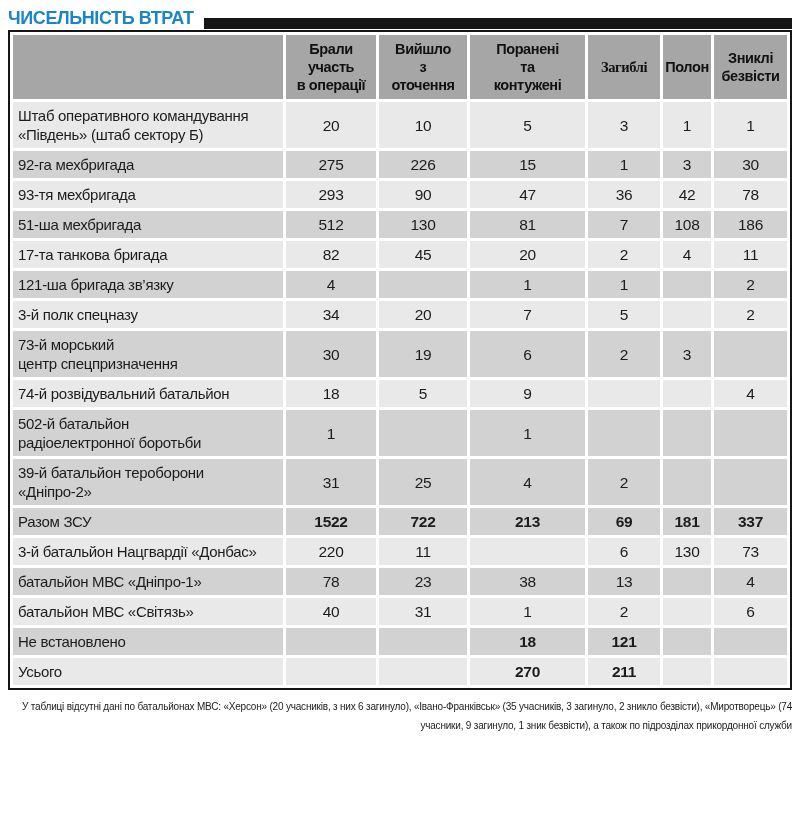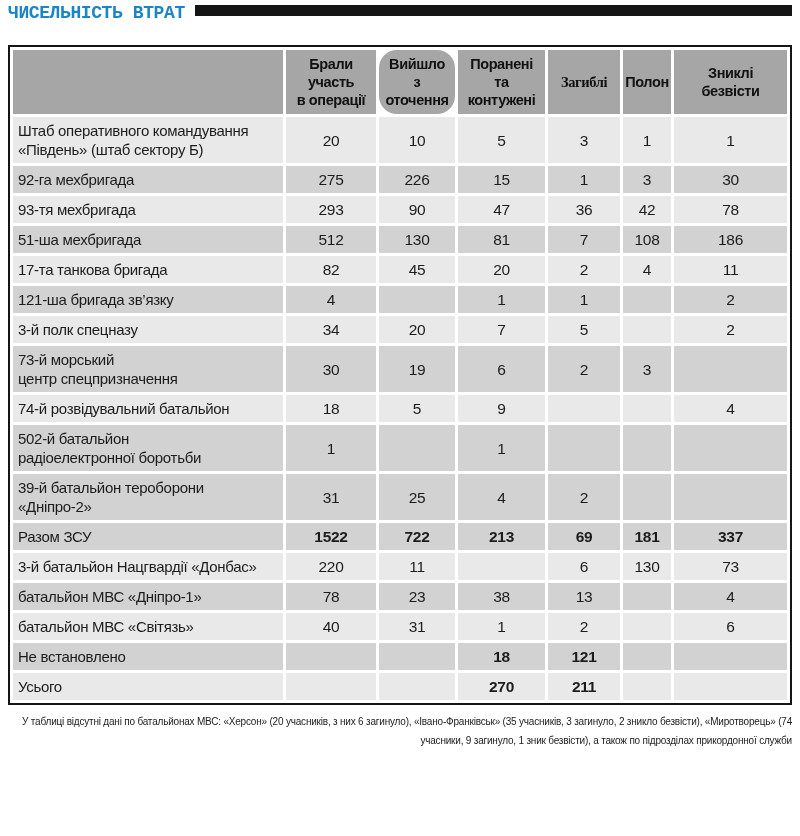--- a/index.html
+++ b/index.html
@@ -10,37 +10,37 @@
     --frame-black:#151515;
     --ink:#1c1c1c;
   }
   *{box-sizing:border-box;}
   html,body{margin:0;padding:0;}
   body{
     width:800px;height:836px;overflow:hidden;background:#ffffff;
     font-family:"Liberation Sans",sans-serif;color:var(--ink);
     padding:3px 8px 0 8px;
   }
-  .titlebar{display:flex;align-items:flex-start;gap:10px;height:26px;font-family:Liberation Mono, monospace;}
+  .titlebar{display:flex;align-items:flex-end;gap:10px;height:26px;}
   .page-title{
     margin:0;font-size:18px;font-weight:bold;color:var(--title-blue);
     letter-spacing:-0.4px;white-space:nowrap;
   }
   .title-rule{flex:1;height:11px;background:var(--frame-black);margin-top:2px;}
-  .table-frame{border:2px solid var(--frame-black);background:#ffffff;margin-top:16px;}
+  .table-frame{border:2px solid var(--frame-black);background:#ffffff;margin-top:1px;}
   table{border-collapse:separate;border-spacing:3px;width:100%;table-layout:fixed;}
   th{
     background:var(--header-bg);font-size:14.5px;font-weight:bold;line-height:18px;
     white-space:pre-line;padding:5px 2px;vertical-align:middle;text-align:center;
     letter-spacing:-0.4px;color:#111;
   }
   th:nth-child(1){width:270px;}
   th:nth-child(2){width:90px;}
-  th:nth-child(3){width:76px;border-radius:18px;}
-  th:nth-child(4){width:87px;}
+  th:nth-child(3){width:88px;}
+  th:nth-child(4){width:115px;}
   th:nth-child(5){width:72px;font-family:Liberation Serif, serif;}
   th:nth-child(6){width:48px;}
   td{
     font-size:15px;line-height:19px;padding:4px 5px;vertical-align:middle;
     letter-spacing:-0.3px;
   }
   td.label{text-align:left;white-space:pre-line;}
   td.value{text-align:center;font-size:15.5px;}
   tr.light td{background:var(--row-light);}
   tr.dark td{background:var(--row-dark);}

